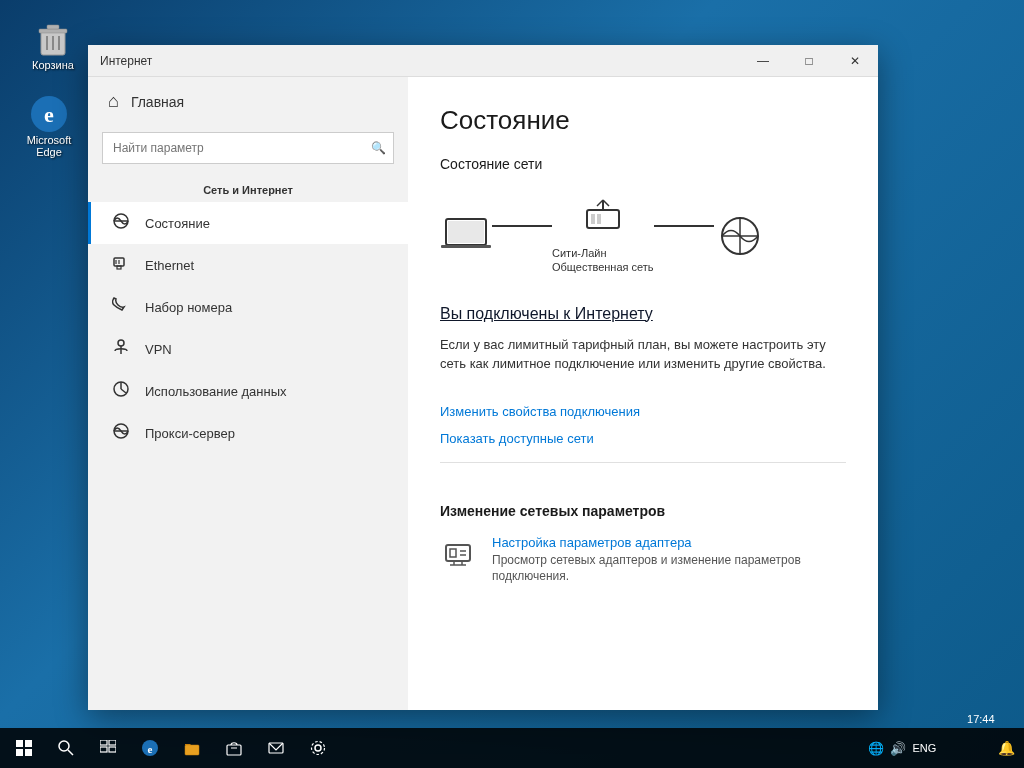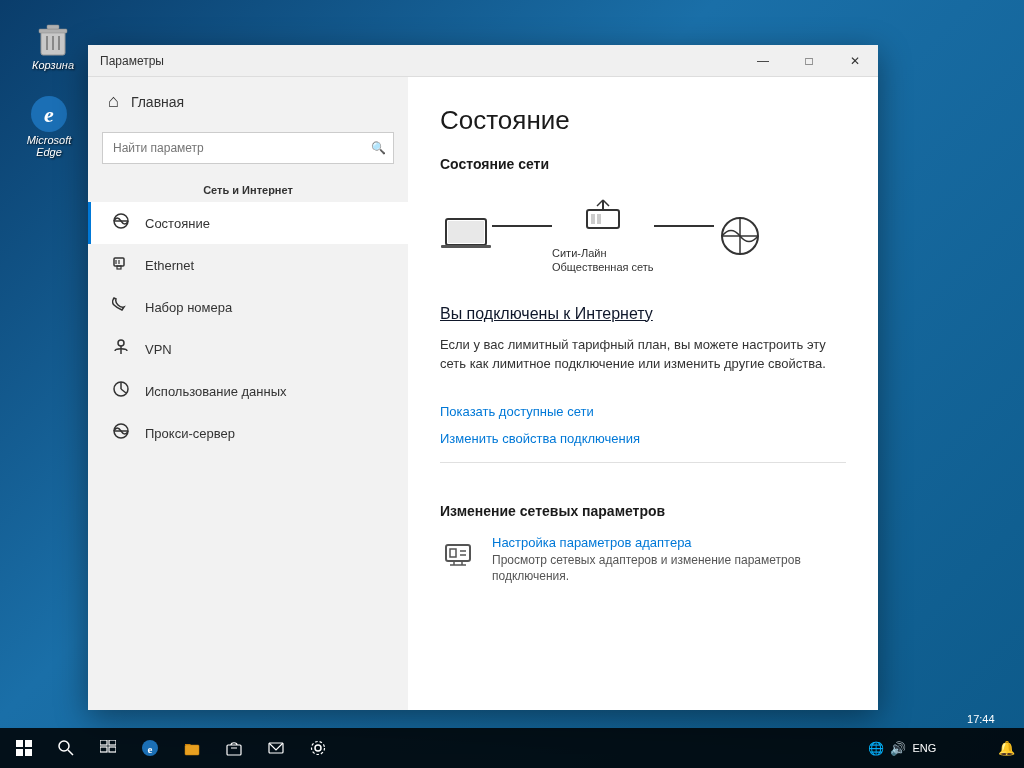--- a/index.html
+++ b/index.html
@@ -22,21 +22,20 @@
 
     
     .desktop-icon {
       position: absolute;
       display: flex;
       flex-direction: column;
       align-items: center;
       width: 70px;
       cursor: pointer;
       padding: 4px;
-      font-style: italic;
     }
     .desktop-icon .icon-label {
       font-size: 11px;
       color: #fff;
       text-align: center;
       text-shadow: 1px 1px 2px rgba(0,0,0,0.8);
     }
 
     
     .recycle-icon {
@@ -233,21 +232,21 @@
 
     .page-title {
       font-size: 26px;
       font-weight: 300;
       color: #1a1a1a;
       margin-bottom: 20px;
     }
 
     .section-title {
       font-size: 14px;
-      font-weight: 700;
+      font-weight: 400;
       color: #1a1a1a;
       margin-bottom: 16px;
     }
 
     
     .network-diagram {
       display: flex;
       align-items: center;
       gap: 0;
       margin-bottom: 20px;
@@ -360,21 +359,21 @@
     <svg width="40" height="40" viewBox="0 0 40 40" xmlns="http://www.w3.org/2000/svg">
       <circle cx="20" cy="20" r="18" fill="#1b6fb5"></circle>
       <text x="20" y="28" text-anchor="middle" font-size="22" fill="white" font-family="serif" font-weight="bold">e</text>
     </svg>
     <span class="icon-label">Microsoft Edge</span>
   </div>
 
   <div class="settings-window">
 
     <div class="window-titlebar">
-      <span class="window-title-text">Параметры</span>
+      <span class="window-title-text">Интернет</span>
       <div class="window-controls">
         <div class="win-ctrl">—</div>
         <div class="win-ctrl">□</div>
         <div class="win-ctrl close">✕</div>
       </div>
     </div>
 
     <div class="window-body">
 
       <div class="sidebar">
@@ -494,22 +493,22 @@
               <line x1="26" y1="3" x2="26" y2="39" stroke="#333" stroke-width="1.5"></line>
             </svg>
           </div>
         </div>
 
         
         <a class="connected-text">Вы подключены к Интернету</a>
 
         <p class="info-text">Если у вас лимитный тарифный план, вы можете настроить эту сеть как лимитное подключение или изменить другие свойства.</p>
 
+        <a class="link-text">Изменить свойства подключения</a>
         <a class="link-text">Показать доступные сети</a>
-        <a class="link-text">Изменить свойства подключения</a>
 
         <hr class="section-divider">
 
         <div class="settings-section-title">Изменение сетевых параметров</div>
 
         
         <div class="settings-item">
           <div class="settings-item-icon">
             <svg width="32" height="32" viewBox="0 0 32 32">
               <rect x="4" y="8" width="24" height="16" rx="2" fill="none" stroke="#555" stroke-width="2"></rect>

